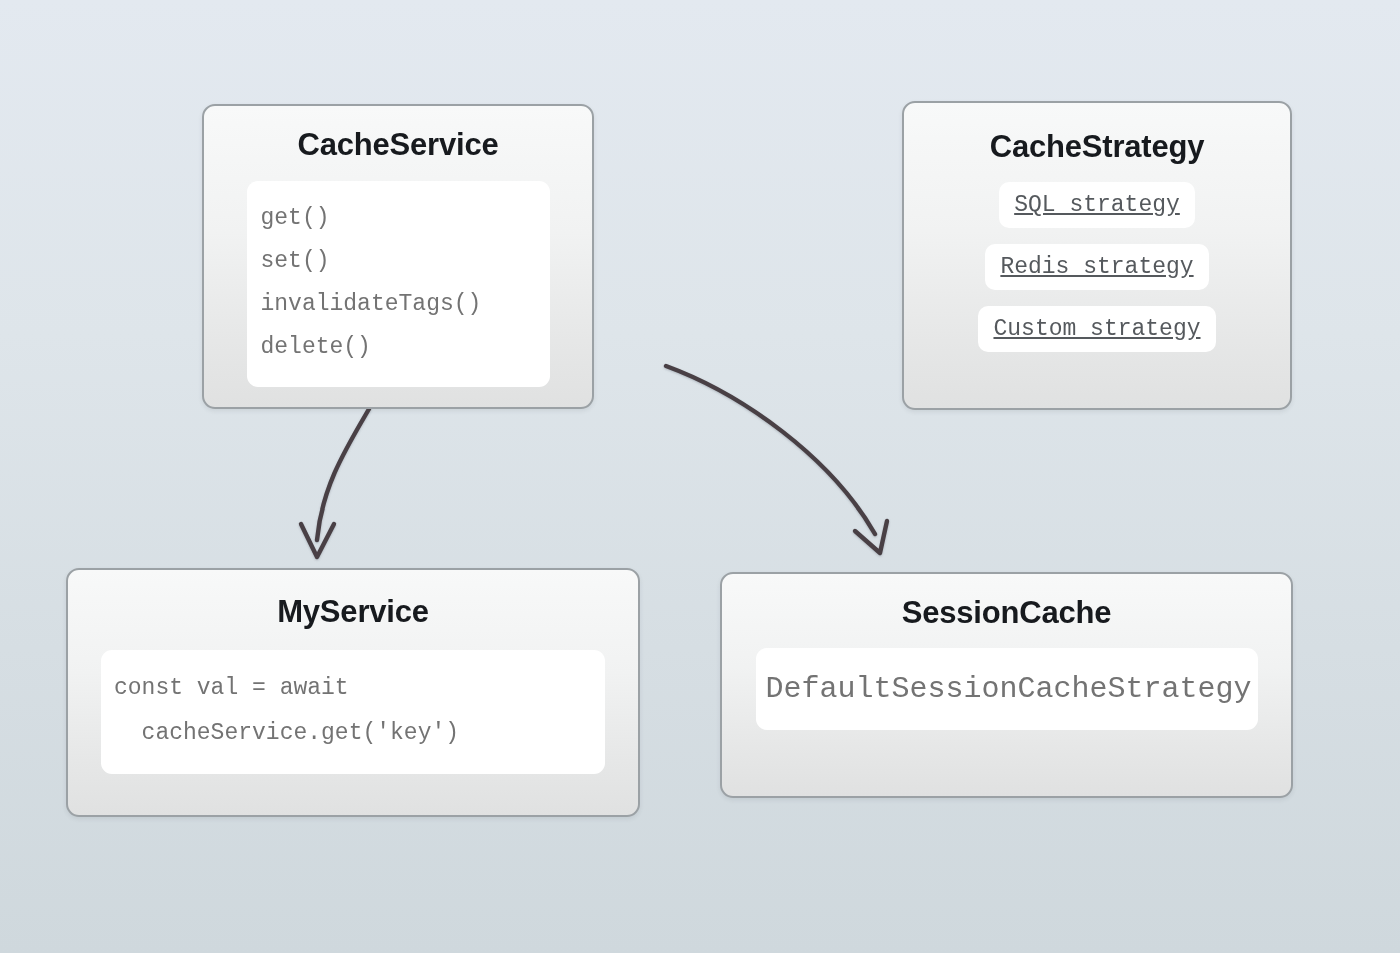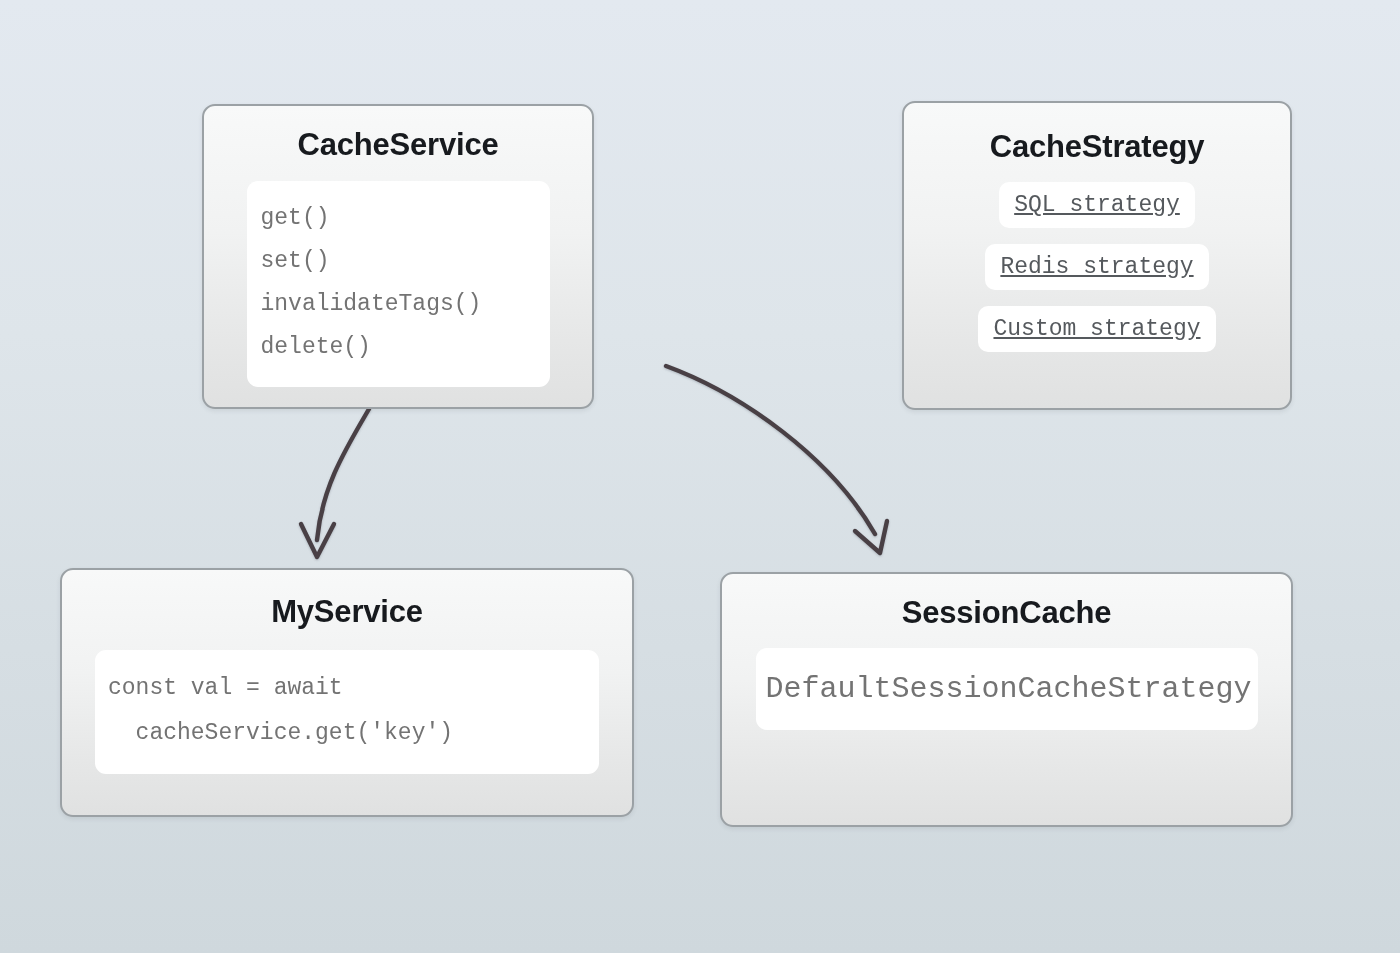--- a/index.html
+++ b/index.html
@@ -117,21 +117,21 @@
     gap: 16px;
   }
   #node-cache-strategy .pill {
     font-size: 23px;
     line-height: 30px;
     padding: 8px 15px;
   }
 
   
   #node-my-service {
-    left: 60px;
+    left: 66px;
     top: 568px;
     width: 574px;
     height: 249px;
   }
   #node-my-service .node-title {
     font-size: 31px;
     line-height: 36px;
     margin-top: 24px;
   }
   #node-my-service .code-panel {
@@ -142,21 +142,21 @@
   #node-my-service .code-line {
     font-size: 23px;
     line-height: 45px;
   }
 
   
   #node-session-cache {
     left: 720px;
     top: 572px;
     width: 573px;
-    height: 255px;
+    height: 226px;
   }
   #node-session-cache .node-title {
     font-size: 31px;
     line-height: 36px;
     margin-top: 21px;
   }
   #node-session-cache .code-panel {
     width: 502px;
     margin-top: 17px;
     padding: 18px 12px 18px 10px;

